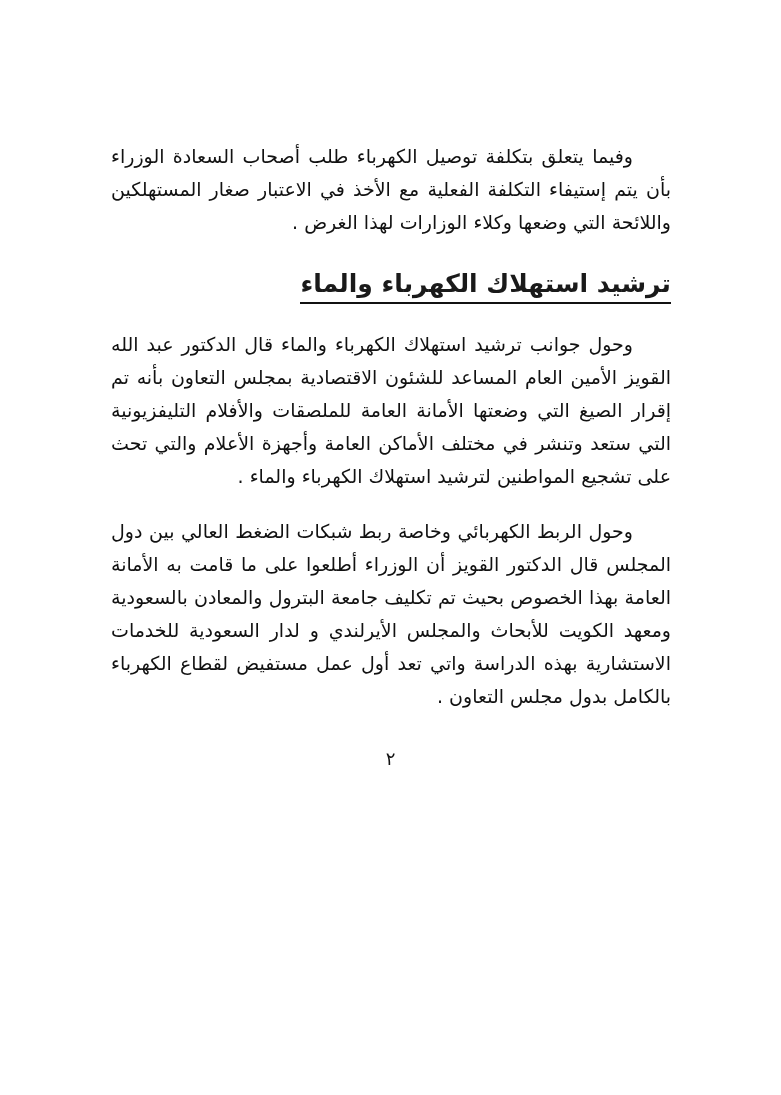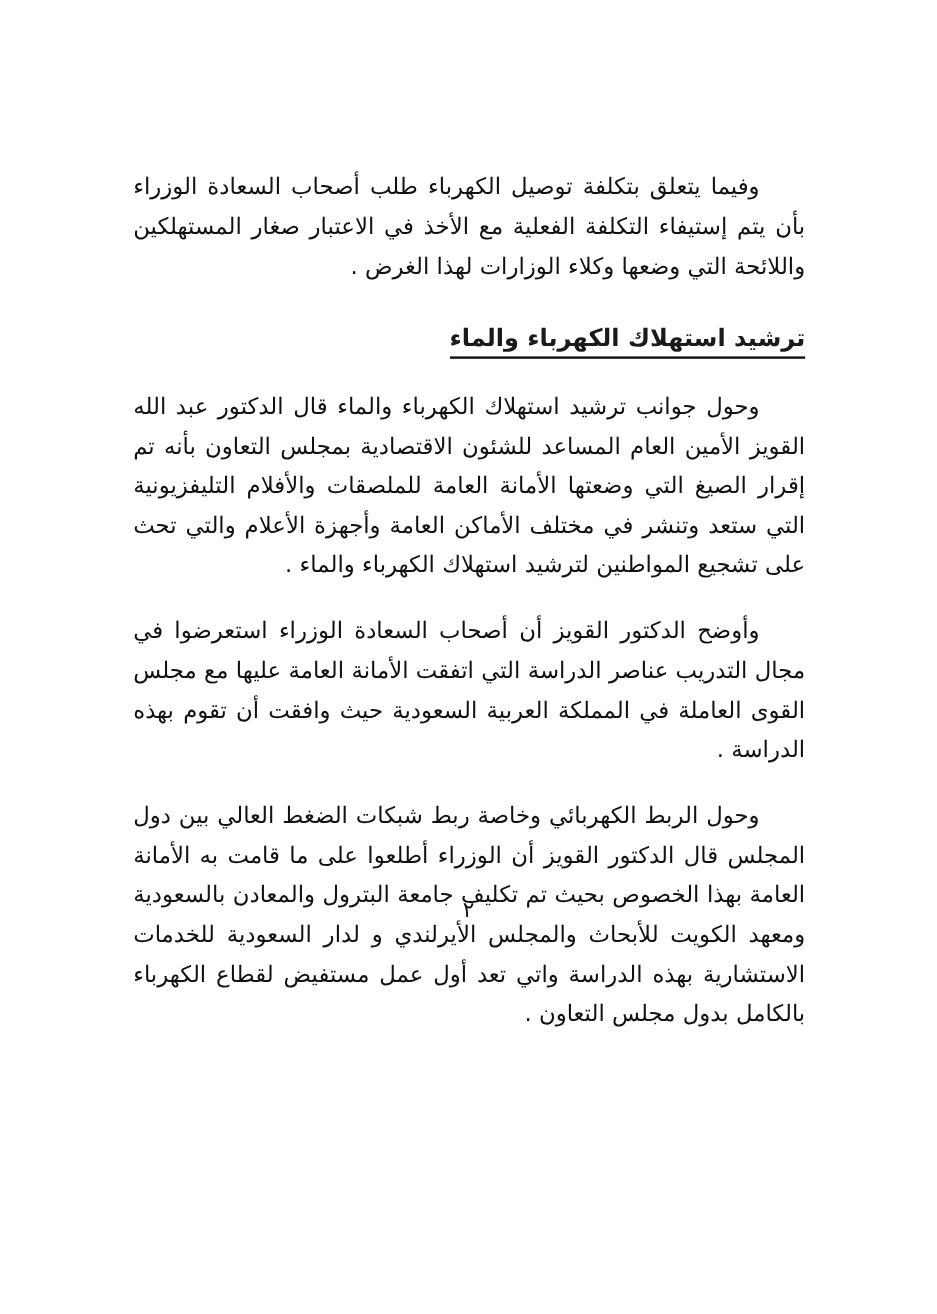--- a/index.html
+++ b/index.html
@@ -34,21 +34,21 @@
     line-height: 33px;
     text-align: justify;
     text-indent: 38px;
     margin: 0 0 22px 0;
     color: #111111;
   }
   .para.tight {
     margin-bottom: 30px;
   }
   .section-heading {
-    font-size: 20px;
+    font-size: 25px;
     font-weight: bold;
     margin: 10px 0 24px 0;
     text-indent: 0;
     display: block;
   }
   .section-heading .heading-text {
     display: inline-block;
     border-bottom: 2px solid #111111;
     padding-bottom: 4px;
   }
@@ -69,21 +69,20 @@
 
   <div class="text-block">
 
     <p class="para tight">وفيما يتعلق بتكلفة توصيل الكهرباء طلب أصحاب السعادة الوزراء بأن يتم إستيفاء التكلفة الفعلية مع الأخذ في الاعتبار صغار المستهلكين واللائحة التي وضعها وكلاء الوزارات لهذا الغرض .</p>
 
     <h2 class="section-heading"><span class="heading-text">ترشيد استهلاك الكهرباء والماء</span></h2>
 
     <p class="para">وحول جوانب ترشيد استهلاك الكهرباء والماء قال الدكتور عبد الله القويز الأمين العام المساعد للشئون الاقتصادية بمجلس التعاون بأنه تم إقرار الصيغ التي وضعتها الأمانة العامة للملصقات والأفلام التليفزيونية التي ستعد وتنشر في مختلف الأماكن العامة وأجهزة الأعلام والتي تحث على تشجيع المواطنين لترشيد استهلاك الكهرباء والماء .</p>
 
 
-    <p class="para">وأوضح الدكتور القويز أن أصحاب السعادة الوزراء استعرضوا في مجال التدريب عناصر الدراسة التي اتفقت الأمانة العامة عليها مع مجلس القوى العاملة في المملكة العربية السعودية حيث وافقت أن تقوم بهذه الدراسة .</p>
 
     <p class="para">وحول الربط الكهربائي وخاصة ربط شبكات الضغط العالي بين دول المجلس قال الدكتور القويز أن الوزراء أطلعوا على ما قامت به الأمانة العامة بهذا الخصوص بحيث تم تكليف جامعة البترول والمعادن بالسعودية ومعهد الكويت للأبحاث والمجلس الأيرلندي و لدار السعودية للخدمات الاستشارية بهذه الدراسة واتي تعد أول عمل مستفيض لقطاع الكهرباء بالكامل بدول مجلس التعاون .</p>
 
   </div>
 
   <div class="page-number">٢</div>
 
 </div>
 
 </body></html>

